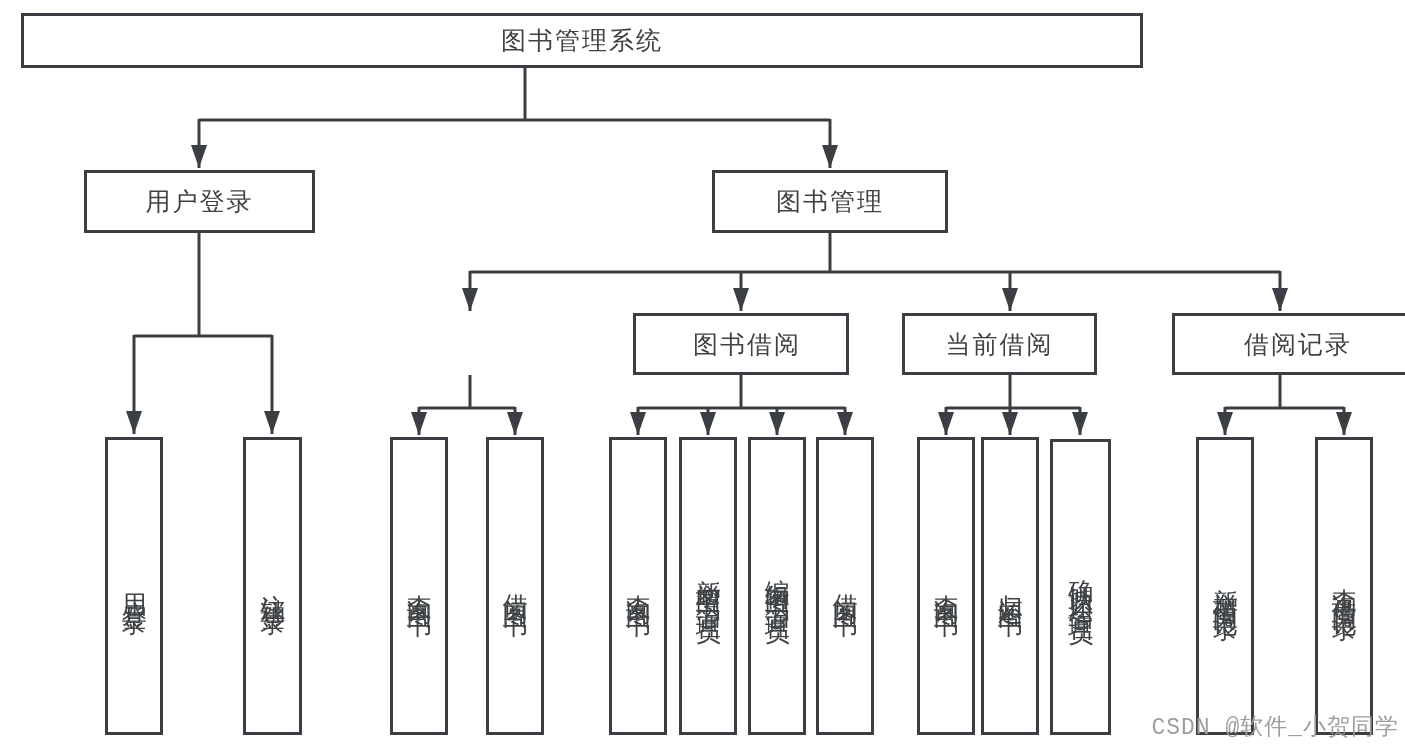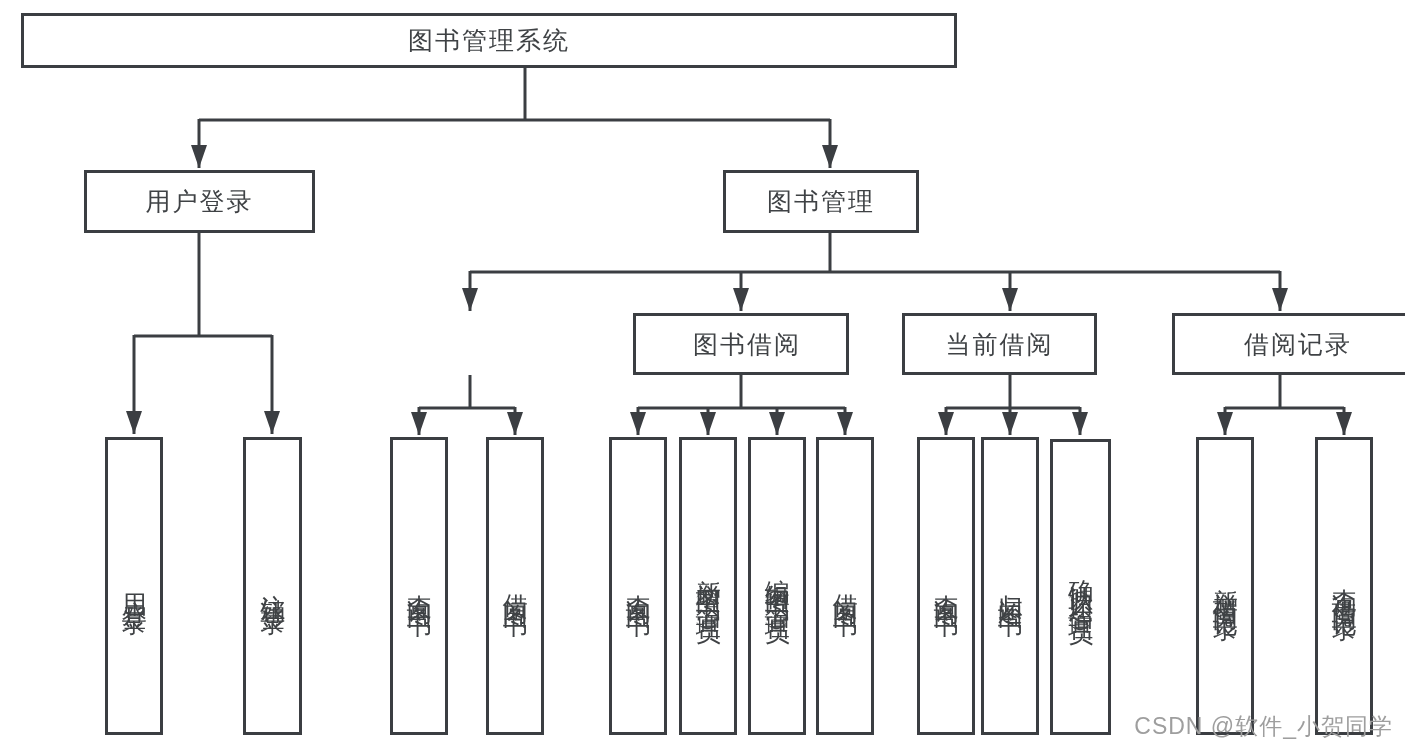--- a/index.html
+++ b/index.html
@@ -34,26 +34,27 @@
   .vbox{
     writing-mode:vertical-rl;
     text-orientation:mixed;
     letter-spacing:6px;
     line-height:1.1;
     font-size:25px;
     padding:6px 0;
   }
   .watermark{
     position:absolute;
-    right:12px;bottom:5px;
+    right:6px;bottom:5px;
     color:var(--watermark);
     font-size:23px;
     letter-spacing:1px;
     z-index:5;
     white-space:nowrap;
+    font-family:Liberation Mono, monospace;
   }
 </style>
 </head>
 <body>
 
 <div class="canvas">
 
   <svg class="connectors" xmlns="http://www.w3.org/2000/svg">
     <defs>
       <marker id="arrowhead" markerUnits="userSpaceOnUse" markerWidth="26" markerHeight="18" refX="23" refY="8" orient="auto">
@@ -95,24 +96,24 @@
     <line x1="946" y1="407" x2="946" y2="435" marker-end="url(#arrowhead)"></line>
     <line x1="1010" y1="407" x2="1010" y2="435" marker-end="url(#arrowhead)"></line>
     <line x1="1080" y1="407" x2="1080" y2="435" marker-end="url(#arrowhead)"></line>
 
     <line x1="1280" y1="375" x2="1280" y2="409"></line>
     <line x1="1225" y1="408" x2="1344" y2="408"></line>
     <line x1="1225" y1="407" x2="1225" y2="435" marker-end="url(#arrowhead)"></line>
     <line x1="1344" y1="407" x2="1344" y2="435" marker-end="url(#arrowhead)"></line>
   </svg>
 
-  <div class="box" style="left:21px;top:13px;width:936px;height:55px;">图书管理系统</div>
+  <div class="box" style="left:21px;top:13px;width:1122px;height:55px;">图书管理系统</div>
 
   <div class="box" style="left:84px;top:170px;width:231px;height:63px;">用户登录</div>
-  <div class="box" style="left:712px;top:170px;width:196px;height:63px;margin-left:11px;">图书管理</div>
+  <div class="box" style="left:712px;top:170px;width:236px;height:63px;">图书管理</div>
 
   <div class="box" style="left:633px;top:313px;width:216px;height:62px;padding-left:12px;">图书借阅</div>
   <div class="box" style="left:902px;top:313px;width:195px;height:62px;">当前借阅</div>
   <div class="box" style="left:1172px;top:313px;width:252px;height:62px;">借阅记录</div>
 
   <div class="box vbox" style="left:105px;top:437px;width:58px;height:298px;">用户登录</div>
   <div class="box vbox" style="left:243px;top:437px;width:59px;height:298px;">注销登录</div>
 
   <div class="box vbox" style="left:390px;top:437px;width:58px;height:298px;">查询图书</div>
   <div class="box vbox" style="left:486px;top:437px;width:58px;height:298px;">借阅图书</div>

